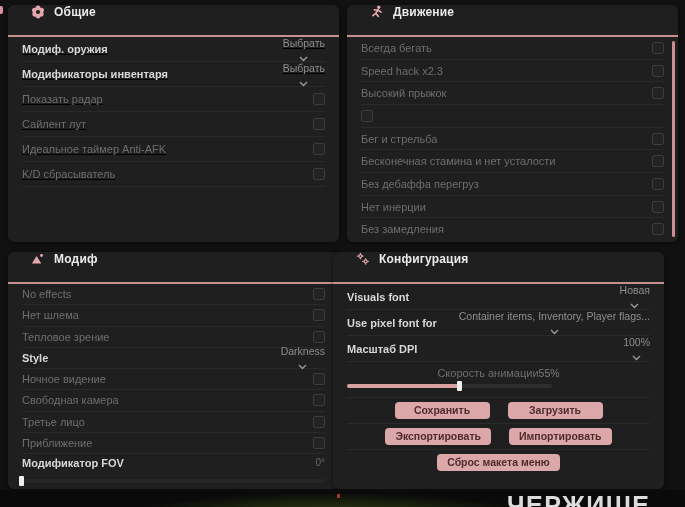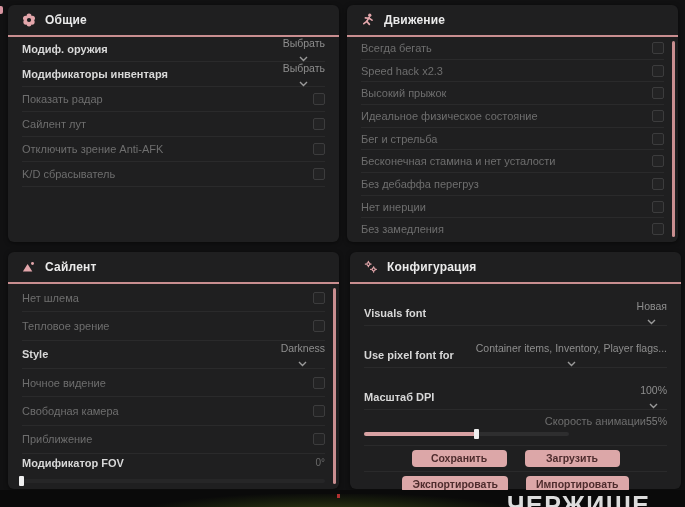--- a/index.html
+++ b/index.html
@@ -10,51 +10,51 @@
     -webkit-font-smoothing:antialiased;
   }
   .panel{
     position:absolute;width:331px;height:237px;
     background:#1f1f20;border-radius:6px;
     box-shadow:0 1px 4px rgba(0,0,0,.5);
   }
   #panel-general{left:8px;top:5px;}
   #panel-movement{left:347px;top:5px;}
   #panel-camera{left:8px;top:252px;}
-  #panel-config{left:350px;top:252px;}
+  #panel-config{left:333px;top:252px;}
 
   .panel-header{
-    display:flex;align-items:center;gap:9px;height:30px;padding:0 14px;
+    display:flex;align-items:flex-start;gap:9px;height:30px;padding:0 23px;
     border-bottom:2px solid #c98e90;border-radius:6px 6px 0 0;
   }
   .panel-title{color:#eaeaea;font-size:12px;font-weight:bold;letter-spacing:.2px;}
   .hicon{width:14px;height:14px;flex:0 0 14px;}
 
   .rows{height:203px;padding:0 14px;display:flex;flex-direction:column;}
   .rows.block{display:block;}
   .row{
     flex:1;display:flex;align-items:center;justify-content:space-between;
     border-bottom:1px solid #2a2a2b;min-height:0;
   }
-  .rows.fixed .row{flex:none;height:24px;}
+  .rows.fixed .row{flex:none;height:24px;text-decoration:underline;}
   .row.last{border-bottom:none;}
   .lbl{font-size:11px;white-space:nowrap;}
   .lbl.strong{color:#d8d8d8;font-weight:600;}
   .lbl.dim{color:#6e6e6e;}
   .checkbox{
     width:10px;height:10px;flex:0 0 10px;
     background:#232324;border:1px solid #3c3c3d;border-radius:2px;
   }
   .ddval{display:flex;align-items:center;gap:7px;color:#8e8e8e;font-size:10.5px;white-space:nowrap;flex-direction:column;}
   .chev{width:9px;height:6px;}
 
   
-  .cfg-row{display:flex;align-items:center;justify-content:space-between;height:25px;border-bottom:1px solid #2a2a2b;margin-top:16px;}
+  .cfg-row{display:flex;align-items:center;justify-content:space-between;height:25px;border-bottom:1px solid #2a2a2b;}
   .slider-row{display:block;height:32px;border-bottom:1px solid #2a2a2b;padding-top:3px;}
-  .slider-line{display:flex;align-items:center;justify-content:flex-end;height:16px;}
+  .slider-line{display:flex;align-items:center;justify-content:center;height:16px;}
   .slider-value{color:#7d7d7d;font-size:10.5px;}
   .slider-track{position:relative;width:205px;height:4px;background:#2e2e2f;border-radius:2px;margin-top:3px;}
   .slider-fill{position:relative;height:100%;background:#d8a2a3;border-radius:2px;}
   .slider-handle{
     position:absolute;right:-2px;top:50%;transform:translateY(-50%);
     width:5px;height:10px;background:#efefef;border-radius:1px;
   }
   
   .fov-row{flex:0 0 30px;position:relative;display:flex;align-items:flex-start;
     justify-content:space-between;padding-top:3px;border-bottom:none;}
@@ -125,21 +125,21 @@
     </div>
     <div class="row">
       <span class="lbl dim">Показать радар</span>
       <span class="checkbox"></span>
     </div>
     <div class="row">
       <span class="lbl dim">Сайлент лут</span>
       <span class="checkbox"></span>
     </div>
     <div class="row">
-      <span class="lbl dim">Отключить зрение Anti-AFK</span>
+      <span class="lbl dim">Идеальное таймер Anti-AFK</span>
       <span class="checkbox"></span>
     </div>
     <div class="row">
       <span class="lbl dim">K/D сбрасыватель</span>
       <span class="checkbox"></span>
     </div>
   </div>
 </div>
 
 <div class="panel" id="panel-movement">
@@ -163,21 +163,20 @@
     </div>
     <div class="row">
       <span class="lbl dim">Speed hack x2.3</span>
       <span class="checkbox"></span>
     </div>
     <div class="row">
       <span class="lbl dim">Высокий прыжок</span>
       <span class="checkbox"></span>
     </div>
     <div class="row">
-      <span class="lbl dim">Идеальное физическое состояние</span>
       <span class="checkbox"></span>
     </div>
     <div class="row">
       <span class="lbl dim">Бег и стрельба</span>
       <span class="checkbox"></span>
     </div>
     <div class="row">
       <span class="lbl dim">Бесконечная стамина и нет усталости</span>
       <span class="checkbox"></span>
     </div>
@@ -196,24 +195,28 @@
   </div>
   <div class="vscroll"></div>
 </div>
 
 <div class="panel" id="panel-camera">
   <div class="panel-header">
     <svg class="hicon" viewBox="0 0 16 16">
       <polygon points="1,13 6.4,4.6 11.8,13" fill="#e3a6ab"></polygon>
       <circle cx="12" cy="4" r="1.7" fill="#e3a6ab"></circle>
     </svg>
-    <span class="panel-title">Сайлент</span>
+    <span class="panel-title">Модиф</span>
   </div>
   <div class="rows">
     <div class="row">
+      <span class="lbl dim">No effects</span>
+      <span class="checkbox"></span>
+    </div>
+    <div class="row">
       <span class="lbl dim">Нет шлема</span>
       <span class="checkbox"></span>
     </div>
     <div class="row">
       <span class="lbl dim">Тепловое зрение</span>
       <span class="checkbox"></span>
     </div>
     <div class="row">
       <span class="lbl strong">Style</span>
       <span class="ddval">
@@ -222,20 +225,24 @@
             <polyline points="1,1 4.5,4.5 8,1" fill="none" stroke="#9a9a9a" stroke-width="1.4"></polyline>
           </svg>
       </span>
     </div>
     <div class="row">
       <span class="lbl dim">Ночное видение</span>
       <span class="checkbox"></span>
     </div>
     <div class="row">
       <span class="lbl dim">Свободная камера</span>
+      <span class="checkbox"></span>
+    </div>
+    <div class="row">
+      <span class="lbl dim">Третье лицо</span>
       <span class="checkbox"></span>
     </div>
     <div class="row">
       <span class="lbl dim">Приближение</span>
       <span class="checkbox"></span>
     </div>
     <div class="row fov-row">
       <span class="lbl strong">Модификатор FOV</span>
       <span class="fov-value">0°</span>
       <div class="fov-track">

